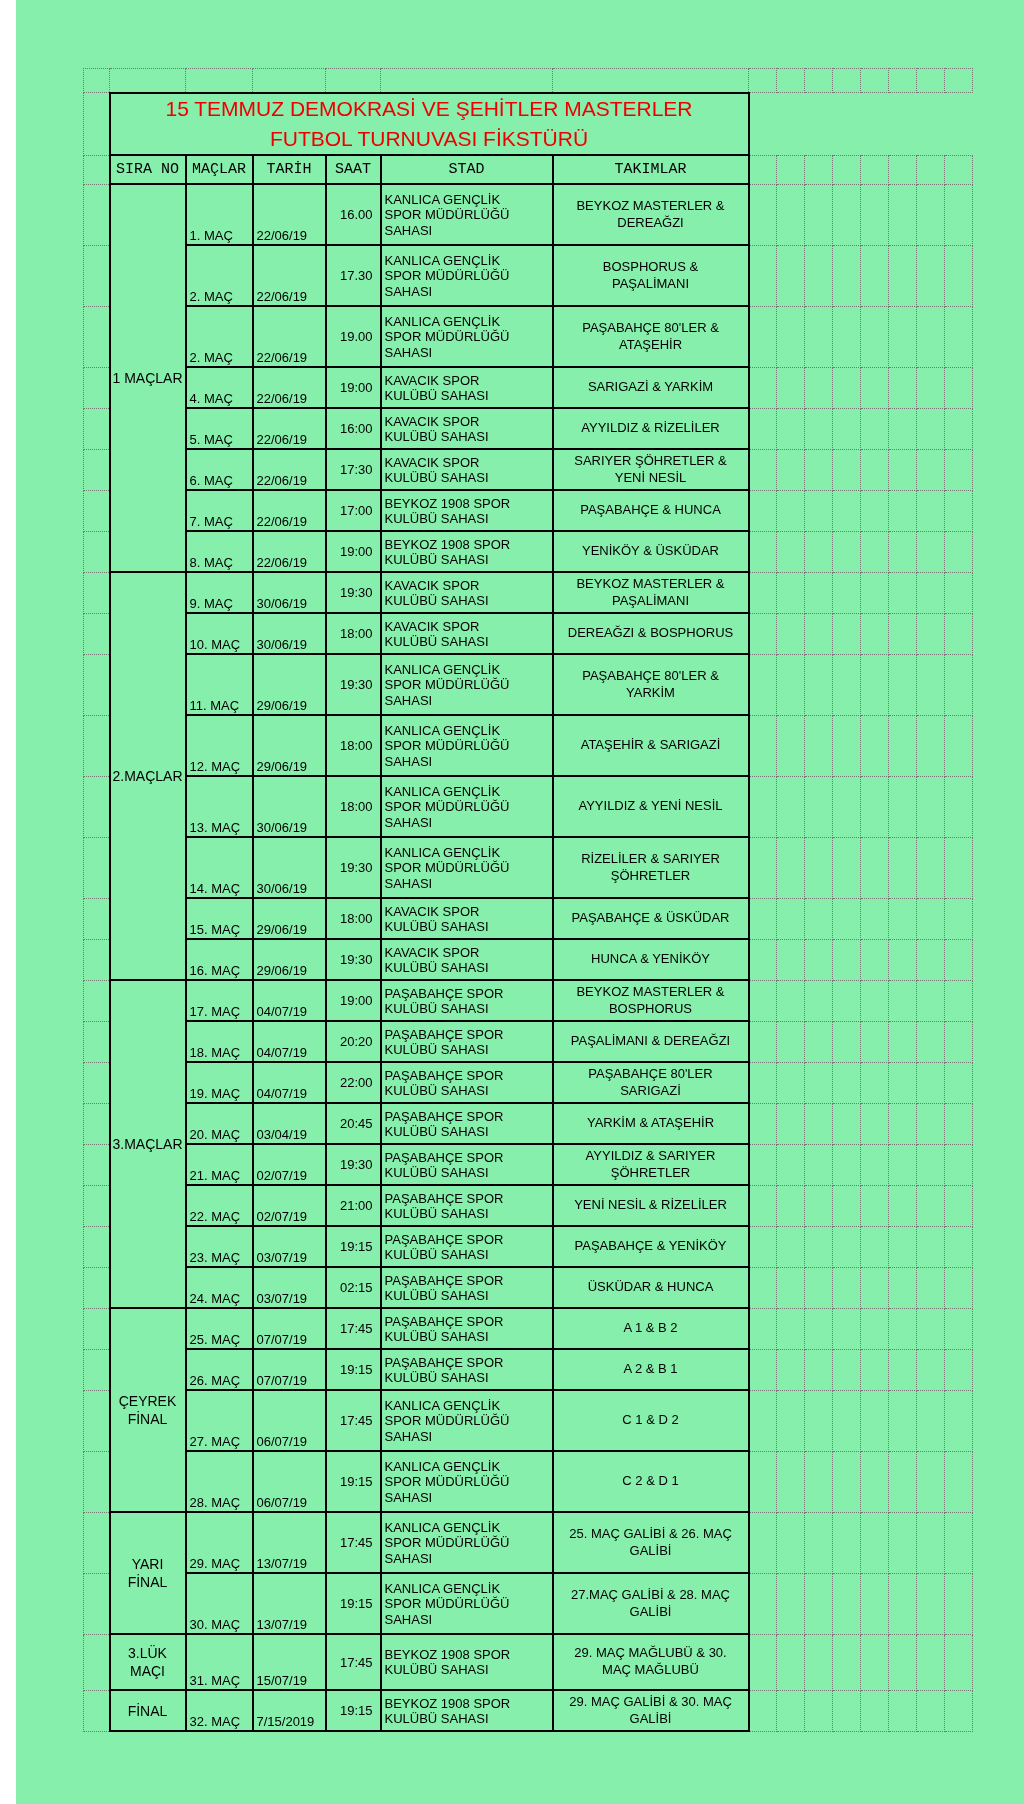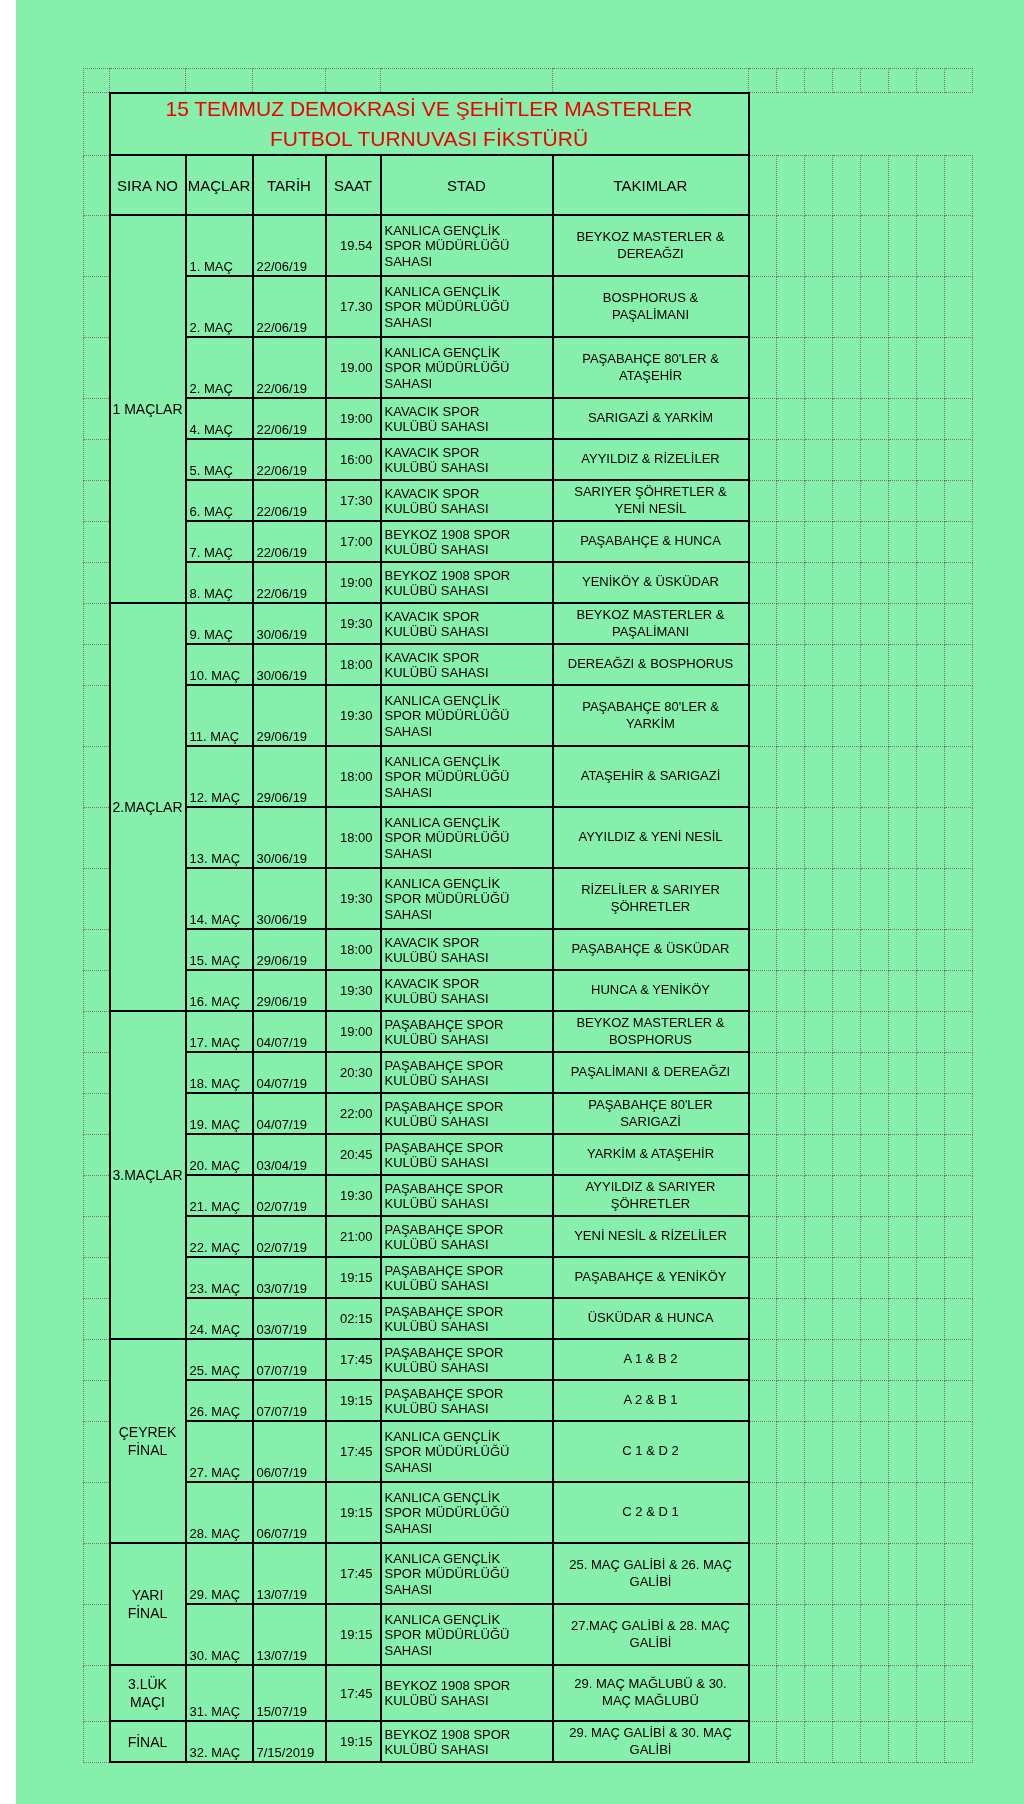--- a/index.html
+++ b/index.html
@@ -92,21 +92,21 @@
           <td class="e"></td>
           <td class="e"></td>
           <td class="e"></td>
         </tr>
         <tr style="height: 61px;">
           <td class="e"></td>
           <td class="s title" colspan="6" style="color: rgb(238, 0, 0);">15 TEMMUZ DEMOKRASİ VE ŞEHİTLER MASTERLER
 FUTBOL TURNUVASI FİKSTÜRÜ</td>
           <td class="blank" colspan="8"></td>
         </tr>
-        <tr style="height: 60px;">
+        <tr style="height: 29px; font-family: Liberation Mono, monospace;">
           <td class="e"></td>
           <td class="s head">SIRA NO</td>
           <td class="s head">MAÇLAR</td>
           <td class="s head">TARİH</td>
           <td class="s head">SAAT</td>
           <td class="s head">STAD</td>
           <td class="s head">TAKIMLAR</td>
           <td class="e"></td>
           <td class="e"></td>
           <td class="e"></td>
@@ -114,21 +114,21 @@
           <td class="e"></td>
           <td class="e"></td>
           <td class="e"></td>
           <td class="e"></td>
         </tr>
         <tr style="height: 61px;">
           <td class="e"></td>
           <td class="s grp" rowspan="8">1 MAÇLAR</td>
           <td class="s mac">1. MAÇ</td>
           <td class="s tarih">22/06/19</td>
-          <td class="s saat">19.54</td>
+          <td class="s saat">16.00</td>
           <td class="s stad">KANLICA GENÇLİK
 SPOR MÜDÜRLÜĞÜ
 SAHASI</td>
           <td class="s takim">BEYKOZ MASTERLER &amp;
 DEREAĞZI</td>
           <td class="e"></td>
           <td class="e"></td>
           <td class="e"></td>
           <td class="e"></td>
           <td class="e"></td>
@@ -420,21 +420,21 @@
           <td class="e"></td>
           <td class="e"></td>
           <td class="e"></td>
           <td class="e"></td>
           <td class="e"></td>
         </tr>
         <tr style="height: 41px;">
           <td class="e"></td>
           <td class="s mac">18. MAÇ</td>
           <td class="s tarih">04/07/19</td>
-          <td class="s saat">20:30</td>
+          <td class="s saat">20:20</td>
           <td class="s stad">PAŞABAHÇE SPOR
 KULÜBÜ SAHASI</td>
           <td class="s takim">PAŞALİMANI &amp; DEREAĞZI</td>
           <td class="e"></td>
           <td class="e"></td>
           <td class="e"></td>
           <td class="e"></td>
           <td class="e"></td>
           <td class="e"></td>
           <td class="e"></td>

